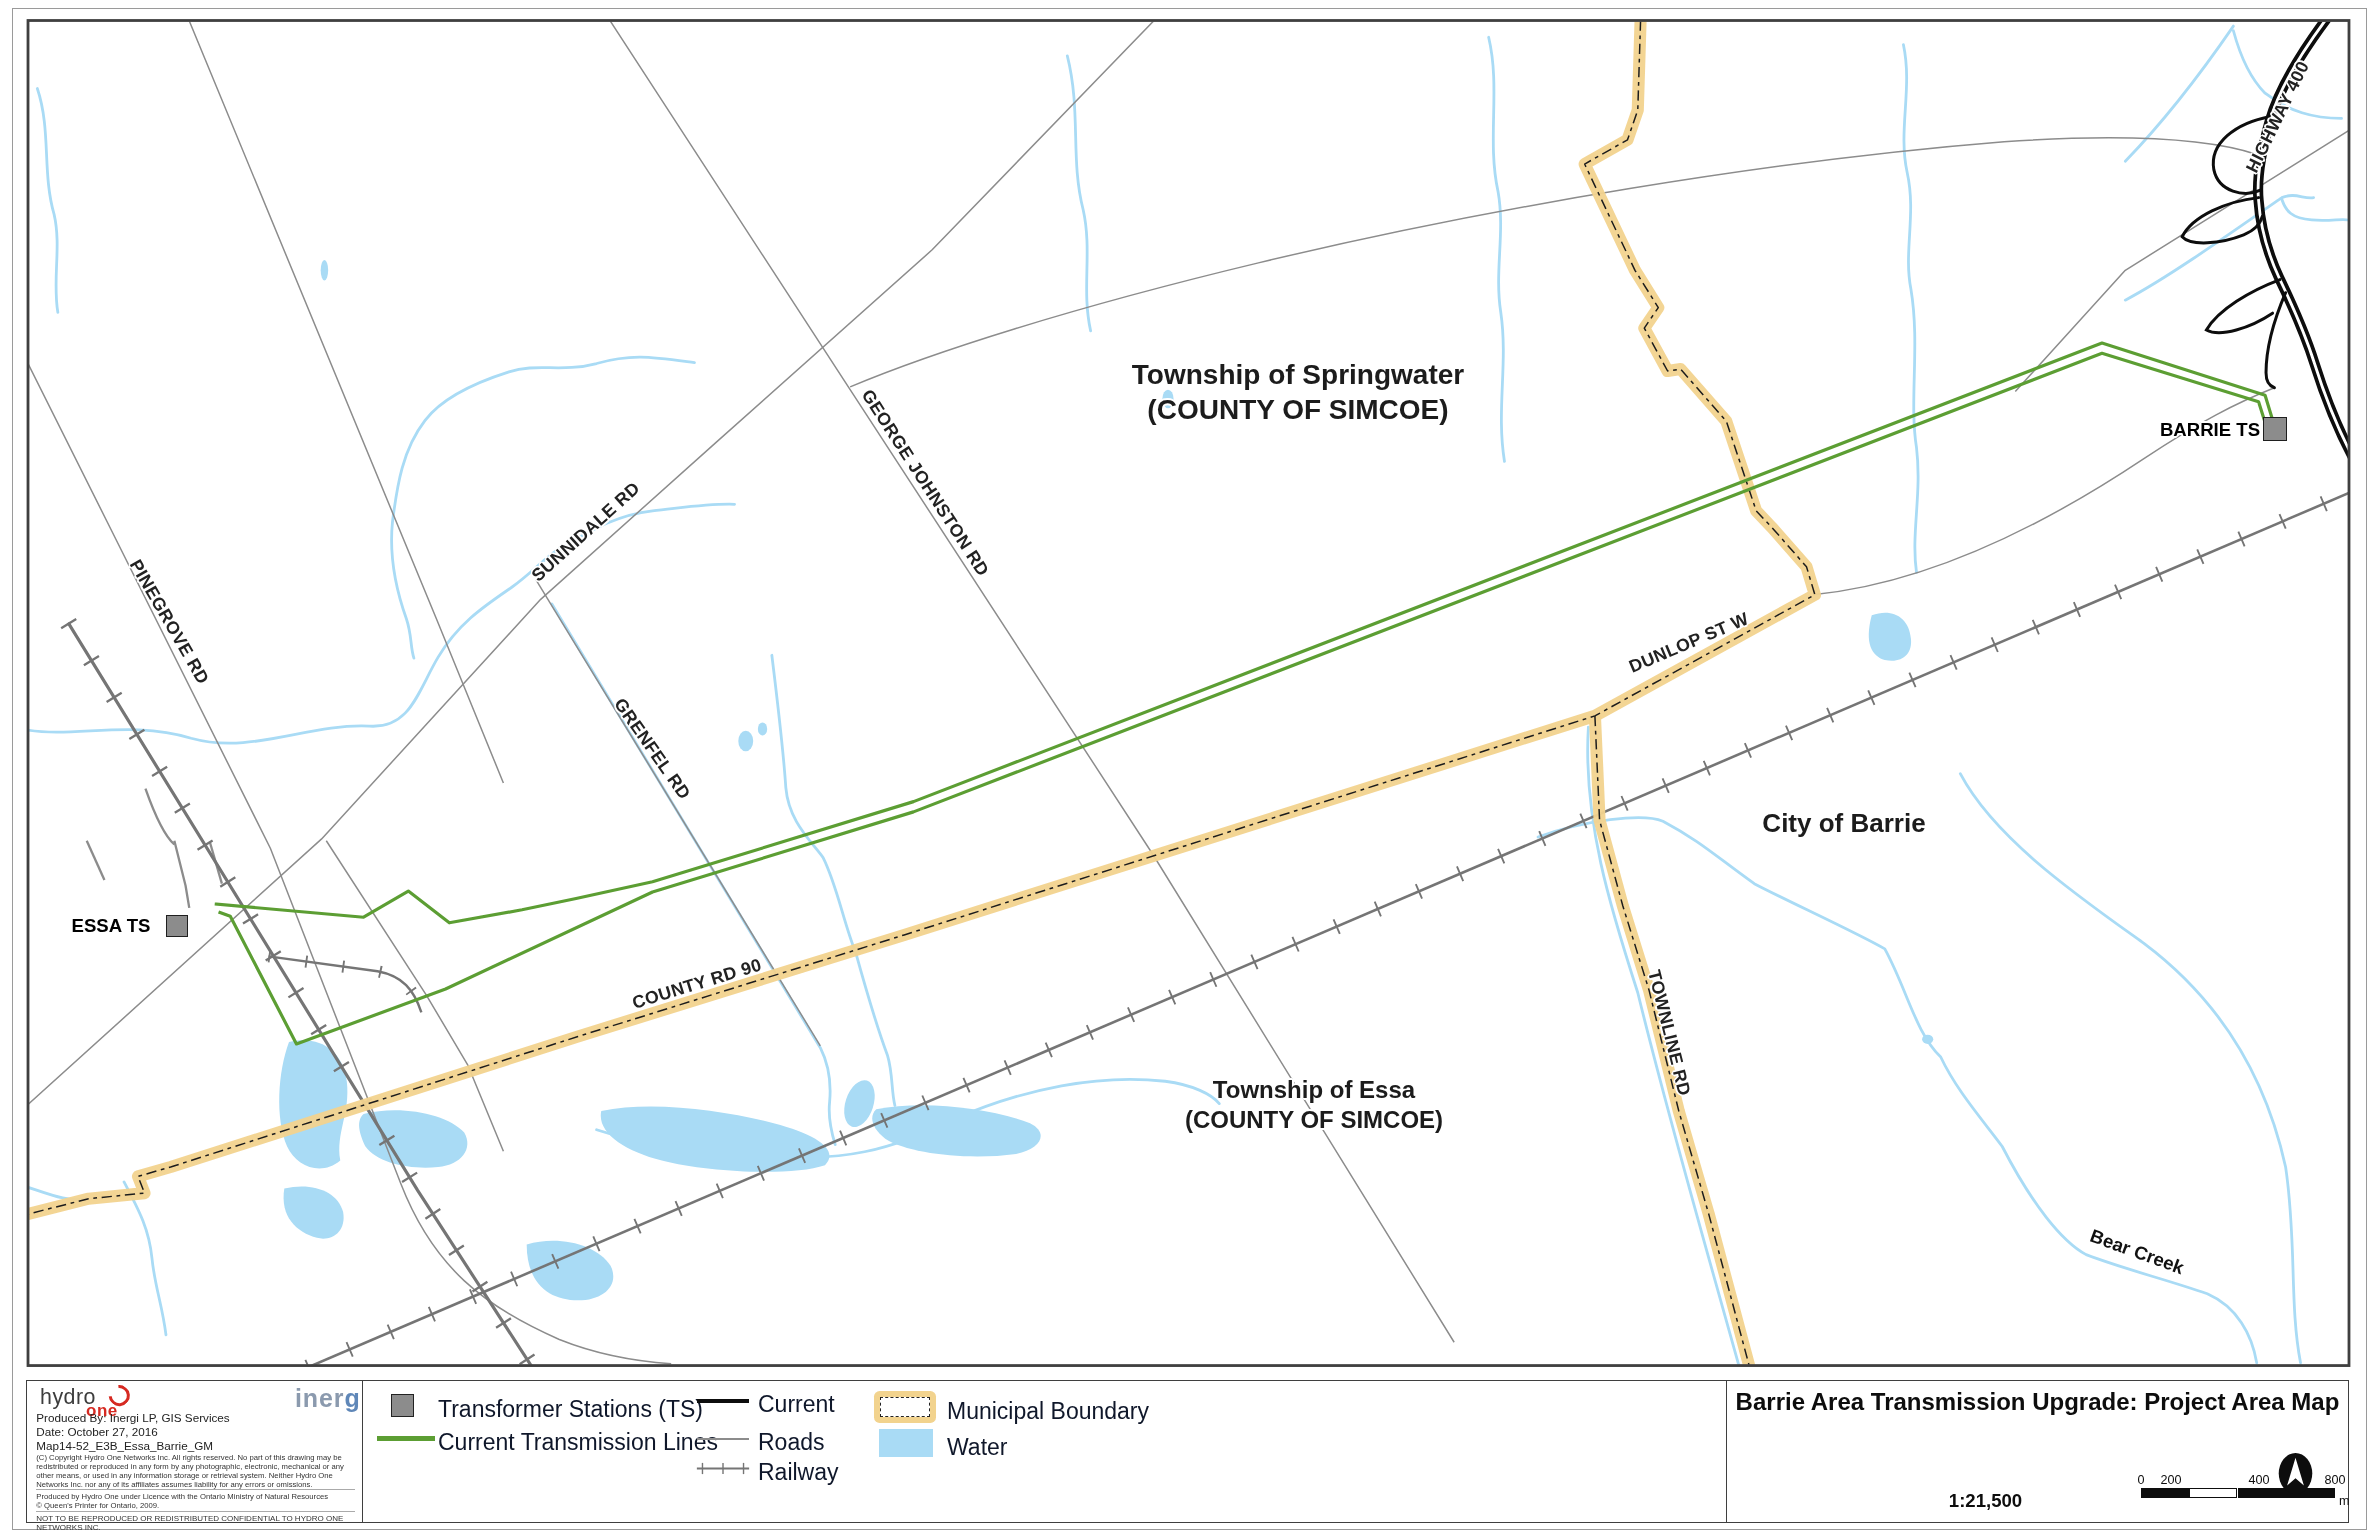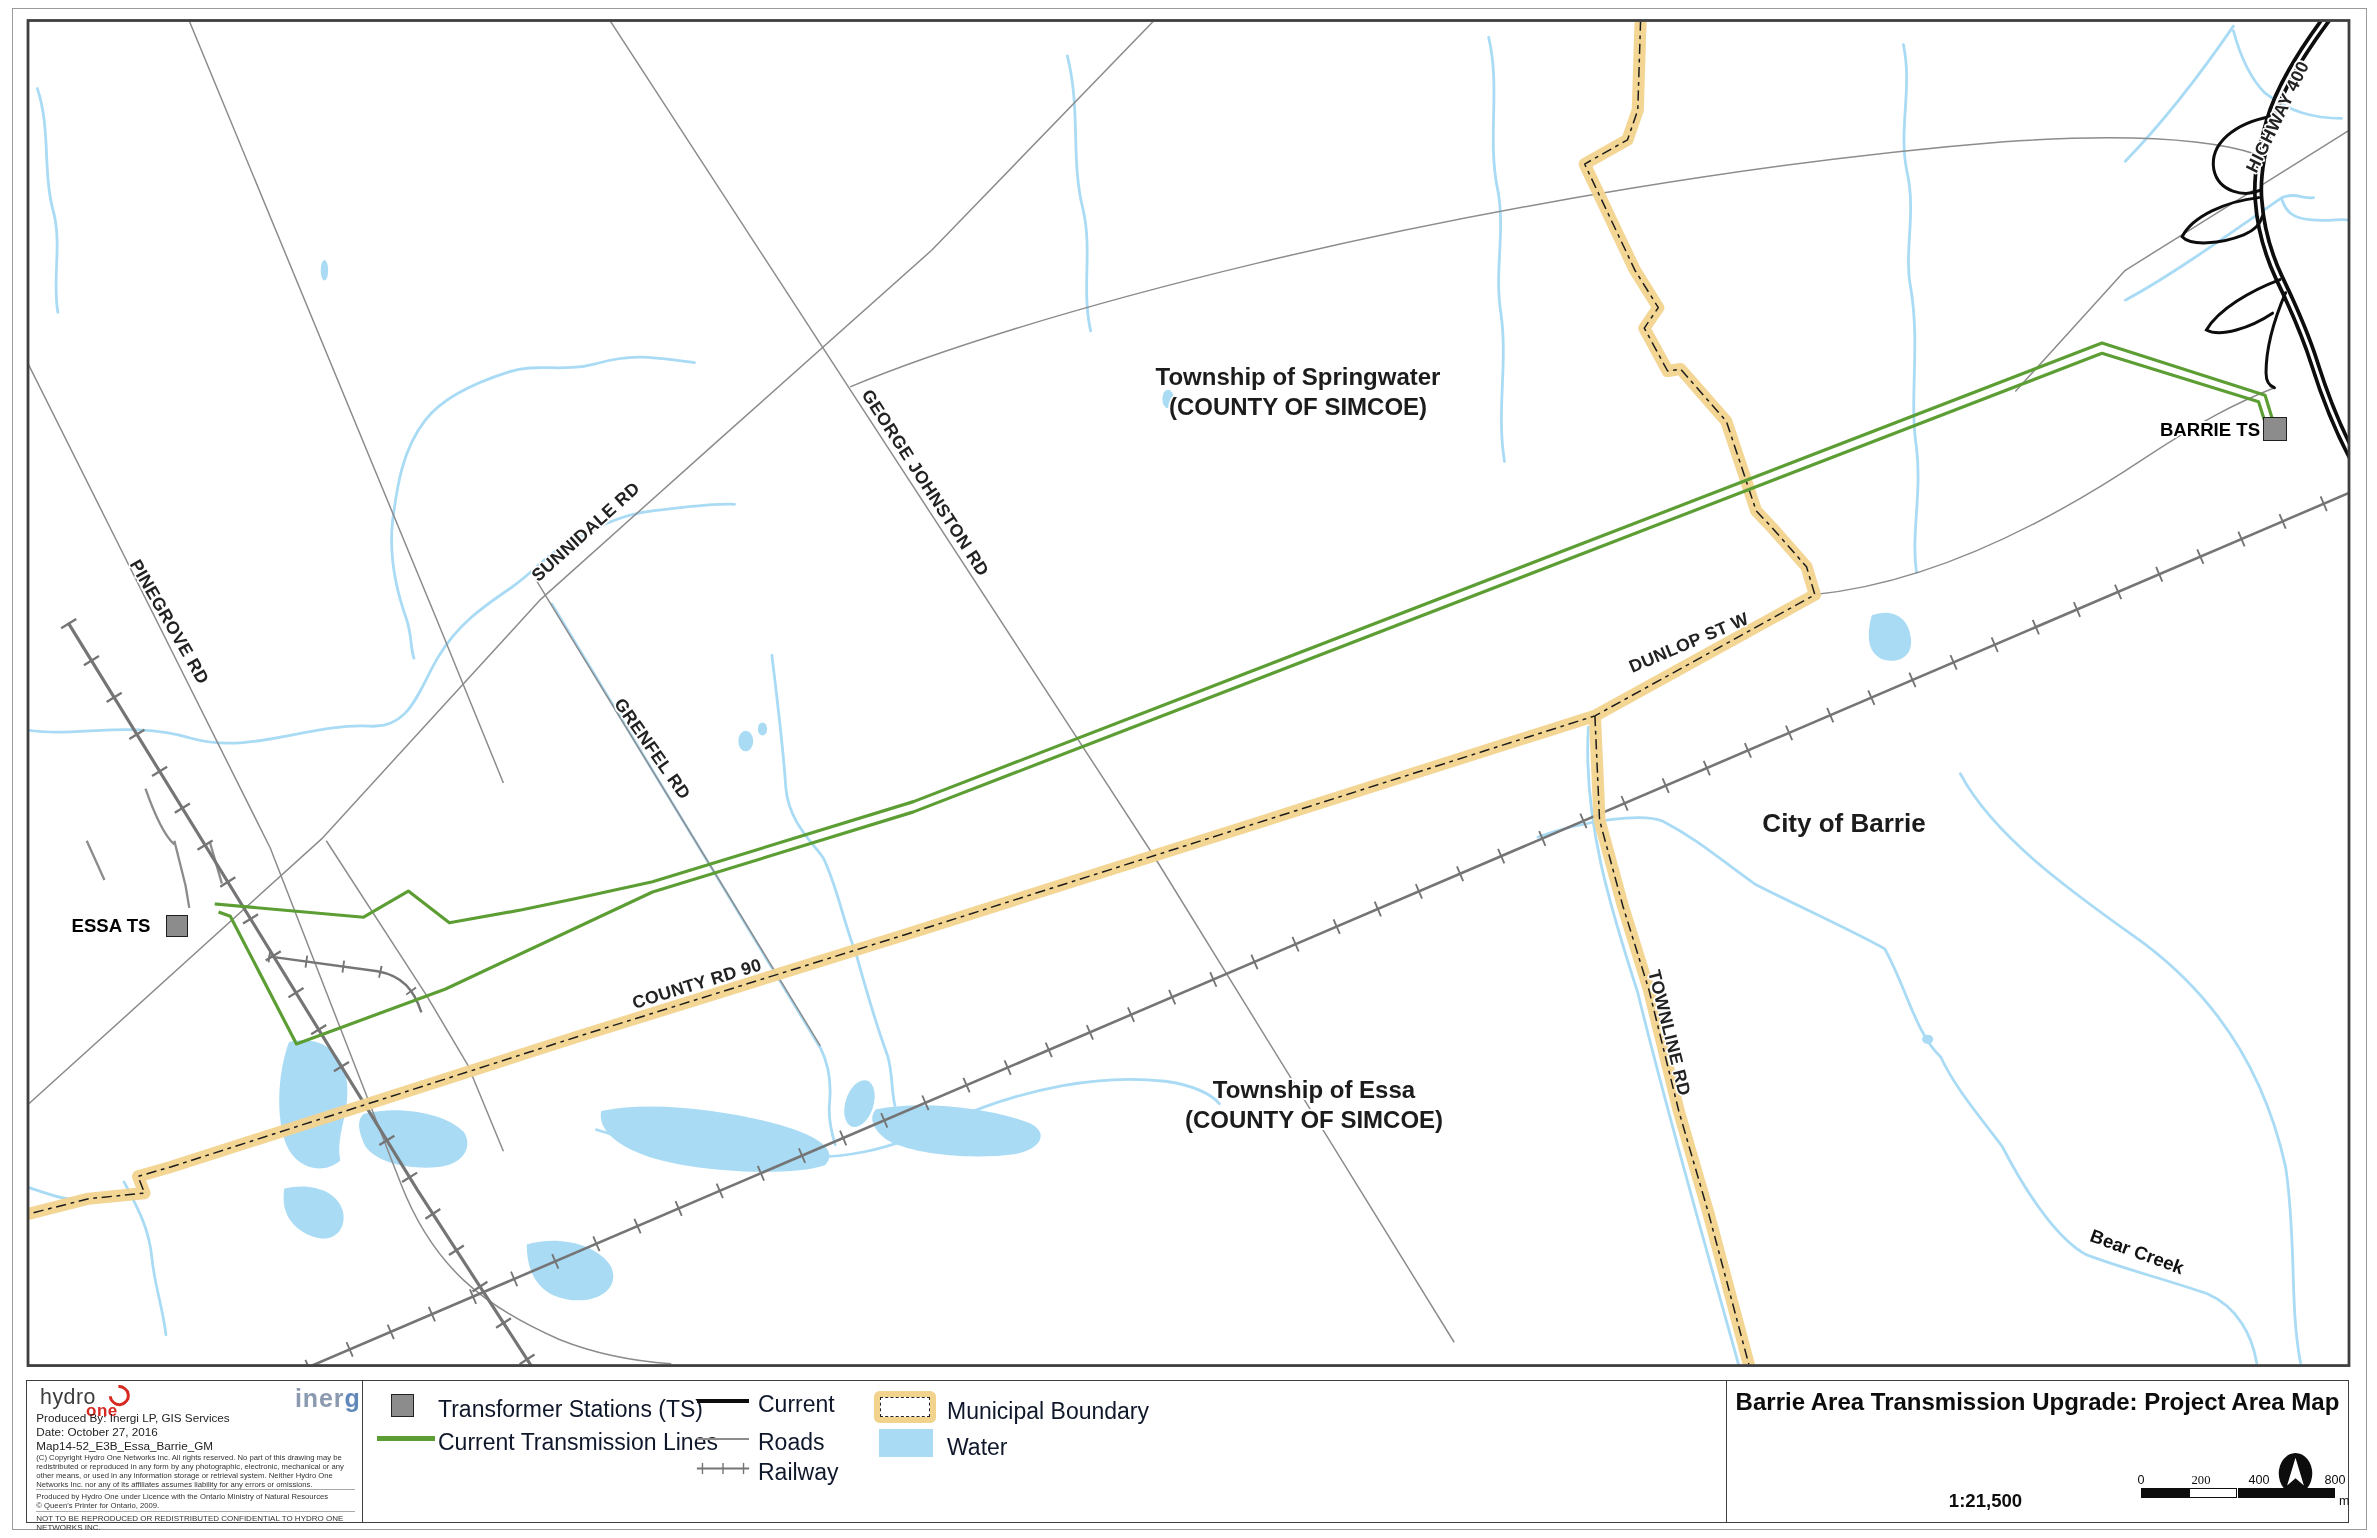--- a/index.html
+++ b/index.html
@@ -148,21 +148,21 @@
       <g stroke="#5C9E33" stroke-width="3.4" fill="none" stroke-linejoin="round" stroke-linecap="square">
         <path d="M 232,970 L 390,984 L 438,956 L 482,990 L 560,976 L 618,964 L 700,946 L 980,860 L 2255,368 L 2430,424 L 2437,447"></path>
         <path d="M 236,979 L 247,983 L 318,1120 L 478,1061 L 700,957 L 980,871 L 2255,379 L 2423,431 L 2429,450"></path>
       </g>
     </g>
 
     <rect x="30" y="22" width="2490" height="1443" fill="none" stroke="#3f3f3f" stroke-width="3"></rect>
   </svg>
 
   <div id="map-labels">
-      <div class="map-label region-label" style="left: 1298px; top: 392px; font-size: 24px;">
+      <div class="map-label region-label" style="left: 1298px; top: 392px; font-size: 28px;">
         <div>Township of Springwater</div>
         <div>(COUNTY OF SIMCOE)</div>
       </div>
       <div class="map-label region-label" style="left: 1314px; top: 1105px; font-size: 24px;">
         <div>Township of Essa</div>
         <div>(COUNTY OF SIMCOE)</div>
       </div>
       <div class="map-label region-label" style="left: 1844px; top: 823px; font-size: 26px;">
         <div>City of Barrie</div>
       </div>
@@ -218,21 +218,21 @@
     <div class="leg-label" style="left:584px;top:17px;">Municipal Boundary</div>
     <div class="leg-sw sw-water"></div>
     <div class="leg-label" style="left:584px;top:53px;">Water</div>
   </div>
 
   <div class="strip-box title-box">
     <div class="tb-title">Barrie Area Transmission Upgrade: Project Area Map</div>
     <div class="tb-scale">1:21,500</div>
 
     <div class="sb-lab" style="left:414px;">0</div>
-    <div class="sb-lab" style="left:474px;font-family:Liberation Serif, serif;">200</div>
+    <div class="sb-lab" style="left:444px;">200</div>
     <div class="sb-lab" style="left:511px;margin-left:21px;">400</div>
     <div class="sb-lab" style="left:608px;">800</div>
     <div class="sb-seg" style="left:414px;width:48px;background:#0d0d0d;"></div>
     <div class="sb-seg" style="left:462px;width:48px;background:#ffffff;"></div>
     <div class="sb-seg" style="left:511px;width:97px;background:#0d0d0d;"></div>
     <div class="sb-unit" style="left:612px;">m</div>
 
     <svg style="position:absolute;left:548px;top:69px;" width="41" height="47" viewBox="0 0 44 50">
       <ellipse cx="22" cy="25" rx="18" ry="22" fill="#0d0d0d"></ellipse>
       <path d="M 22,8 L 13,38 L 22,30 L 31,38 Z" fill="#ffffff"></path>

